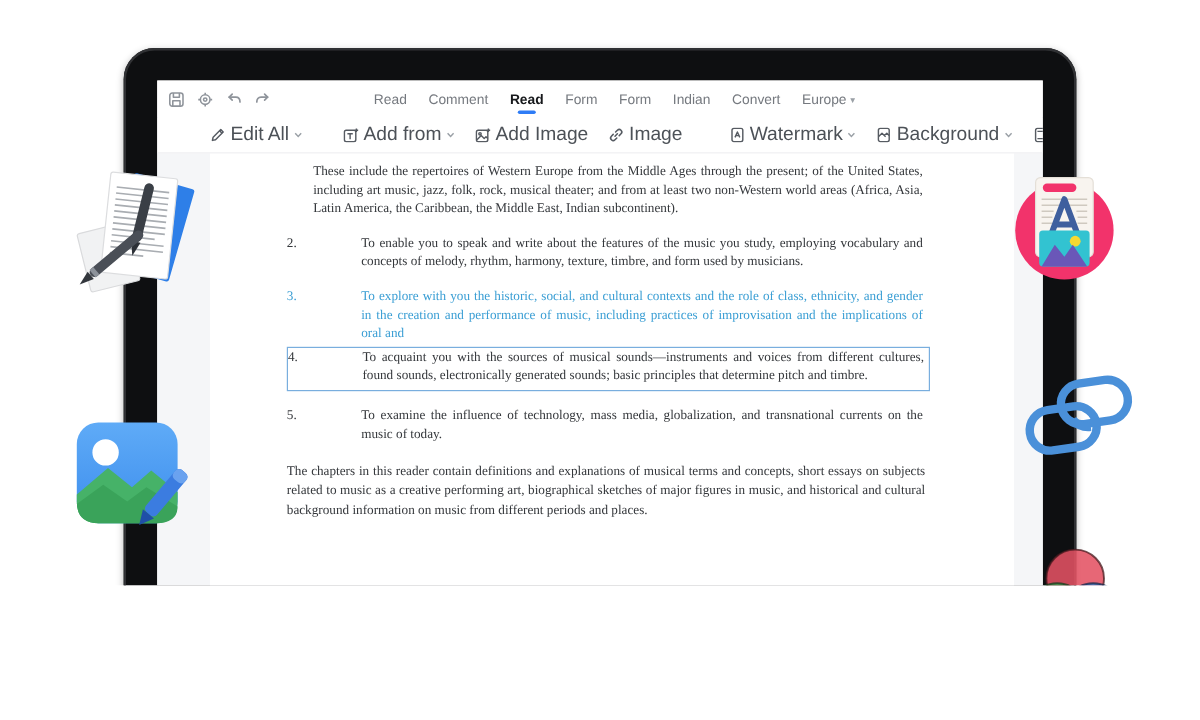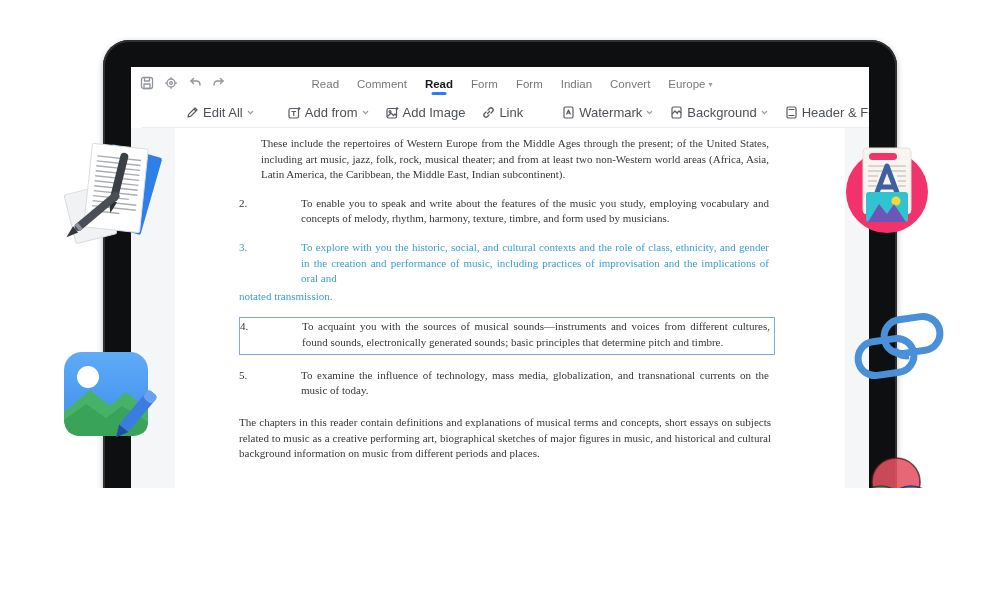--- a/index.html
+++ b/index.html
@@ -23,22 +23,22 @@
   .quick{position:absolute;left:9px;top:0;height:31px;display:flex;align-items:center;gap:10px;color:#8f949b;}
   .qicon{width:14px;height:14px;display:inline-flex;}
   .menu{position:absolute;left:0;top:0;width:100%;height:31px;display:flex;align-items:center;
         justify-content:center;gap:18px;font-size:11.5px;color:#75797f;transform:translateX(12px);}
   .menu-item{cursor:pointer;position:relative;padding-top:2px;}
   .menu-item.active{color:#17191c;font-weight:bold;}
   .menu-item.active .ul{position:absolute;left:50%;transform:translateX(-50%);bottom:-5px;width:15px;height:3px;
         border-radius:2px;background:#2e7cf6;}
   .menu-caret{display:inline-block;margin-left:3px;color:#9aa0a6;font-size:8px;vertical-align:1px;}
 
-  .toolbar{position:absolute;left:11px;top:31px;width:100%;height:30px;display:flex;align-items:center;
-        gap:17px;padding-left:44px;box-sizing:border-box;font-size:13px;color:#4c5157;
+  .toolbar{position:absolute;left:0;top:31px;width:100%;height:30px;display:flex;align-items:center;
+        gap:17px;padding-left:44px;box-sizing:border-box;font-size:16px;color:#4c5157;
         border-bottom:1px solid #ececef;background:#fff;}
   .tbtn{display:flex;align-items:center;gap:4px;cursor:pointer;white-space:nowrap;}
   .ticon{width:13px;height:13px;display:inline-flex;}
   .tcaret{width:7px;height:5px;display:inline-flex;}
   .vdiv{width:1px;height:13px;background:#d9dbde;}
   .sp{margin-left:22px;text-align:right;}
 
   
   .doc-area{position:absolute;left:0;top:61px;width:100%;height:417px;background:#f5f6f8;}
   .page{position:absolute;left:44px;top:0;width:670px;height:100%;background:#fff;}
@@ -164,21 +164,21 @@
         <span>Add Image</span>
       </span>
       <span class="tbtn">
         <span class="ticon">
             <svg viewBox="0 0 13 13" fill="none" stroke="#565b62" stroke-width="1.3" stroke-linecap="round">
               <path d="M5.5 7.5 L7.5 5.5"></path>
               <path d="M6 4 L7.5 2.5 a2.1 2.1 0 0 1 3 3 L9 7"></path>
               <path d="M7 9 L5.5 10.5 a2.1 2.1 0 0 1 -3 -3 L4 6"></path>
             </svg>
           </span>
-        <span>Link</span>
+        <span>Image</span>
       </span>
       <span class="tbtn sp">
         <span class="ticon">
             <svg viewBox="0 0 13 13" fill="none" stroke="#565b62" stroke-width="1.2" stroke-linejoin="round">
               <rect x="2" y="1" width="9" height="11" rx="1.5"></rect>
               <path d="M4.5 8.5 L6.5 4 L8.5 8.5 M5.3 7 h2.4"></path>
             </svg>
           </span>
         <span>Watermark</span>
         <span class="tcaret">
@@ -225,21 +225,20 @@
 
           <div class="item">
             <span class="num">2.</span>
             <span class="itext">To enable you to speak and write about the features of the music you study, employing vocabulary and concepts of melody, rhythm, harmony, texture, timbre, and form used by musicians.</span>
           </div>
 
           <div class="item nogap blue">
             <span class="num">3.</span>
             <span class="itext">To explore with you the historic, social, and cultural contexts and the role of class, ethnicity, and gender in the creation and performance of music, including practices of improvisation and the implications of oral and</span>
           </div>
-          <div class="tail-line blue">notated transmission.</div>
 
           <div class="selbox">
             <div class="item">
               <span class="num">4.</span>
               <span class="itext">To acquaint you with the sources of musical sounds—instruments and voices from different cultures, found sounds, electronically generated sounds; basic principles that determine pitch and timbre.</span>
             </div>
           </div>
 
           <div class="item">
             <span class="num">5.</span>

